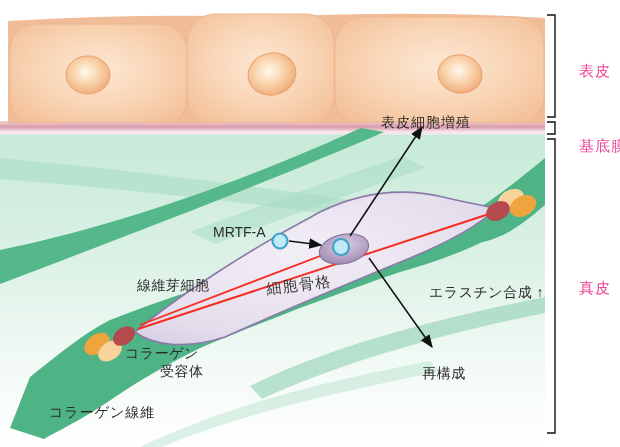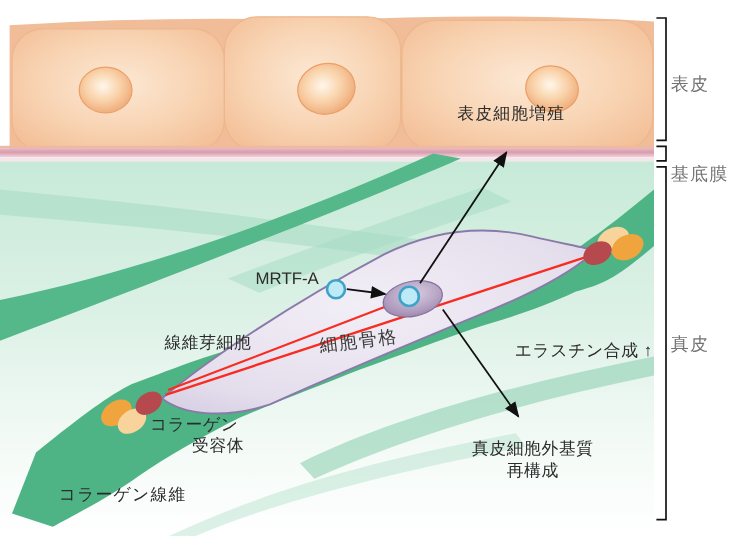--- a/index.html
+++ b/index.html
@@ -14,21 +14,21 @@
   .stage svg { position: absolute; left: 0; top: 0; }
   .lbl {
     position: absolute;
     color: #2b2b2b;
     font-size: 14px;
     line-height: 1.15;
     letter-spacing: 0.5px;
     white-space: nowrap;
     user-select: none;
   }
-  .lbl-layer { font-size: 15px; letter-spacing: 1px; color: #737373; }
+  .lbl-layer { font-size: 15px; letter-spacing: 1px; color: #ec4899; margin-left: 20px; }
   .lbl-cytoskeleton { transform: rotate(-7deg); letter-spacing: 1.5px; font-size: 15px; color: #3a3a3a; }
   .effects { position: absolute; left: 429px; top: 284px; }
   .effects .lbl-line { position: static; display: block; margin-bottom: 4px; }
   .ecm { position: absolute; left: 386px; top: 365px; width: 116px; text-align: center; }
   .ecm .lbl-line { position: static; display: block; margin-bottom: 3px; }
 </style>
 </head>
 <body>
 
 <div class="stage">
@@ -141,32 +141,31 @@
       <path d="M547,15 L555,15 L555,117 L547,117"></path>
       <path d="M547,122 L555,122 L555,134 L547,134"></path>
       <path d="M547,139 L555,139 L555,433 L547,433"></path>
     </g>
   </svg>
 
   <div class="lbl lbl-layer" style="left:559px; top:62px;">表皮</div>
   <div class="lbl lbl-layer" style="left:559px; top:137px;">基底膜</div>
   <div class="lbl lbl-layer" style="left:559px; top:279px;">真皮</div>
 
-  <div class="lbl" style="left:381px; top:86px; letter-spacing:1px;">表皮細胞増殖</div>
+  <div class="lbl" style="left:381px; top:114px; letter-spacing:1px;">表皮細胞増殖</div>
 
   <div class="lbl" style="left:213px; top:224px; letter-spacing:0;">MRTF-A</div>
   <div class="lbl" style="left:137px; top:265px;margin-top:12px;">線維芽細胞</div>
   <div class="lbl lbl-cytoskeleton" style="left:266px; top:276px;">細胞骨格</div>
 
   <div class="lbl" style="left:125px; top:345px;">コラーゲン</div>
   <div class="lbl" style="left:125px; top:363px;margin-left:35px;">受容体</div>
   <div class="lbl" style="left:49px; top:404px; letter-spacing:1px;text-align:center;">コラーゲン線維</div>
 
   <div class="effects">
     <span class="lbl lbl-line">エラスチン合成 ↑</span>
   </div>
 
   <div class="ecm">
-    <span class="lbl lbl-line">真皮細胞外基質</span>
     <span class="lbl lbl-line">再構成</span>
   </div>
 
 </div>
 
 </body></html>

